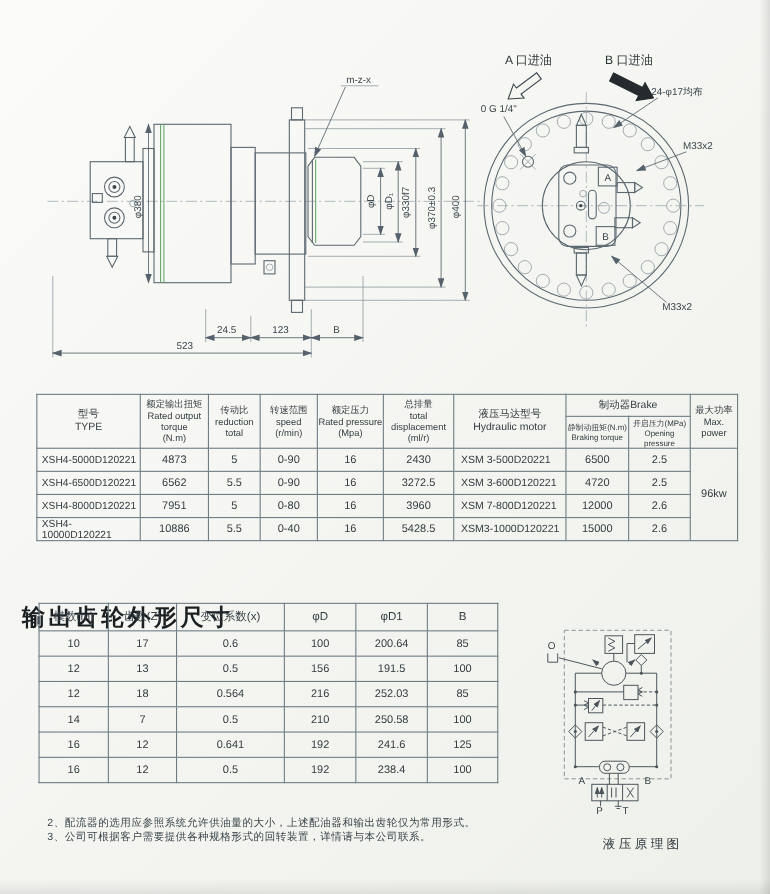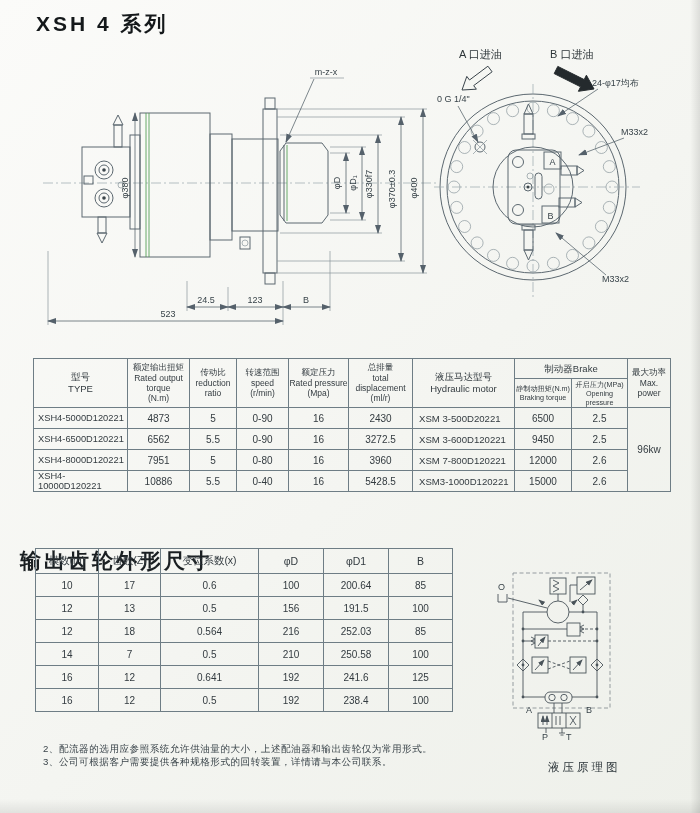--- a/index.html
+++ b/index.html
@@ -53,21 +53,20 @@
   .dimtext{font-size:9px;fill:#39444a;font-family:"Liberation Sans","DejaVu Sans",sans-serif;}
   .lbltext{font-size:11px;fill:#2d3538;font-family:"Liberation Sans","DejaVu Sans",sans-serif;}
   .schtext{font-size:9px;fill:#39444a;font-family:"Liberation Sans","DejaVu Sans",sans-serif;}
   .caption{position:absolute;left:548px;top:760px;font-size:11.5px;letter-spacing:3px;color:#2f383c;}
 </style>
 </head>
 <body>
 
 <div class="page">
 
-  <div class="title">XSH 4 系列</div>
 
   <div class="drawing" style="left:18px;top:55px;">
   <svg width="430" height="280" viewBox="0 0 430 280">
     <defs>
       <marker id="ae1" markerWidth="9" markerHeight="8" refX="8" refY="3" orient="auto" markerUnits="userSpaceOnUse">
         <path d="M0,0 L9,3 L0,6 z" fill="#55616b"></path>
           </marker>
       <marker id="as1" markerWidth="9" markerHeight="8" refX="1" refY="3" orient="auto" markerUnits="userSpaceOnUse">
         <path d="M9,0 L0,3 L9,6 z" fill="#55616b"></path>
           </marker>
@@ -255,21 +254,21 @@
     </colgroup>
     <thead>
       <tr class="r1">
         <th class="big" rowspan="2">型号
 TYPE</th>
         <th rowspan="2">额定输出扭矩
 Rated output torque
 (N.m)</th>
         <th rowspan="2">传动比
 reduction
-ratio</th>
+total</th>
         <th rowspan="2">转速范围
 speed
 (r/min)</th>
         <th rowspan="2">额定压力
 Rated pressure
 (Mpa)</th>
         <th rowspan="2">总排量
 total
 displacement
 (ml/r)</th>
@@ -301,21 +300,21 @@
         <td rowspan="4">96kw</td>
       </tr>
       <tr>
         <td class="lft">XSH4-6500D120221</td>
         <td>6562</td>
         <td>5.5</td>
         <td>0-90</td>
         <td>16</td>
         <td>3272.5</td>
         <td class="mot">XSM 3-600D120221</td>
-        <td>9450</td>
+        <td>4720</td>
         <td>2.5</td>
       </tr>
       <tr>
         <td class="lft">XSH4-8000D120221</td>
         <td>7951</td>
         <td>5</td>
         <td>0-80</td>
         <td>16</td>
         <td>3960</td>
         <td class="mot">XSM 7-800D120221</td>

